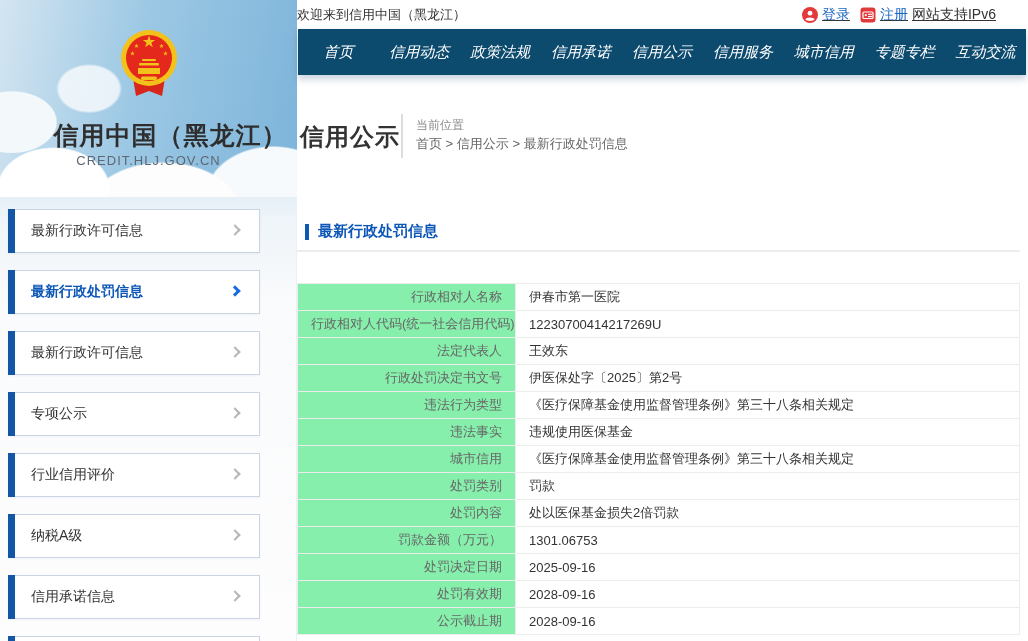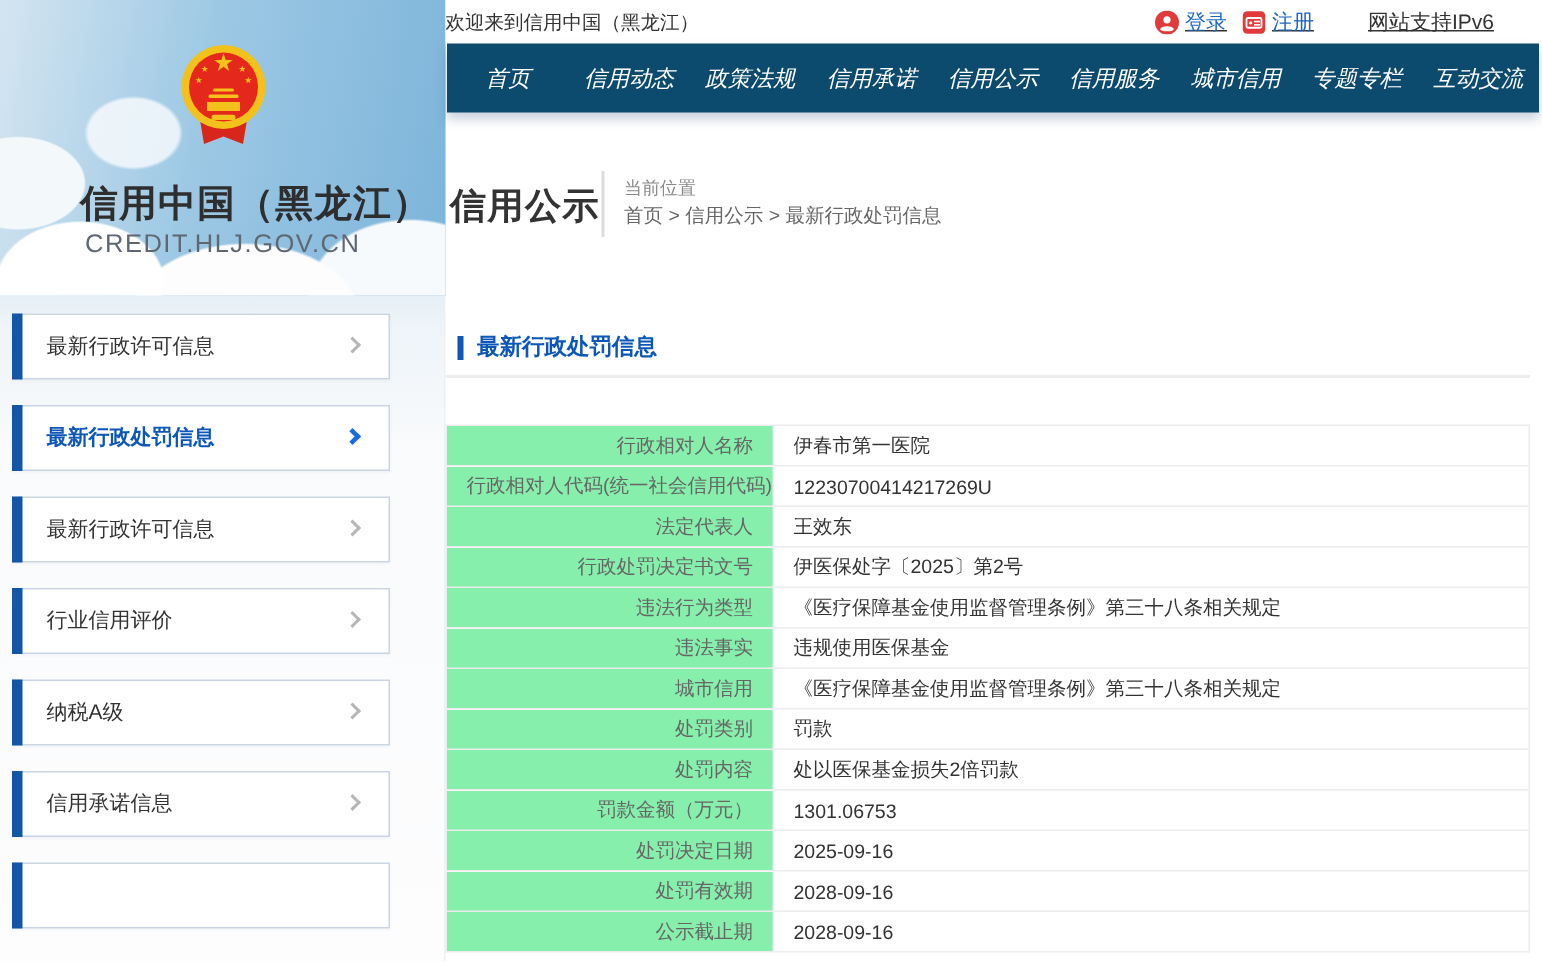--- a/index.html
+++ b/index.html
@@ -28,21 +28,21 @@
       linear-gradient(100deg,#d4e5f1 0%,#9cc8e4 45%,#7db4da 100%);
   }
   .emblem{ position:absolute; left:120px; top:28px; width:58px; height:74px; }
   .brand-title{
     position:absolute; left:0; top:119px; width:341px;
     text-align:center; font-size:25px; font-weight:bold; color:#2e2e2e;
     letter-spacing:1px;
   }
   .brand-domain{
     position:absolute; left:0; top:153px; width:297px;
-    text-align:center; font-size:17px; color:#5f6772; letter-spacing:1px;
+    text-align:center; font-size:13px; color:#5f6772; letter-spacing:1px;
   }
 
   
   .side-menu{ position:absolute; left:8px; top:209px; width:252px; }
   .menu-box{
     position:relative; height:44px; margin-bottom:17px;
     background:#ffffff; border:1px solid #c9d5e2;
     display:flex; align-items:center;
     padding-left:22px; cursor:pointer;
     box-shadow:0 1px 2px rgba(30,60,110,0.05);
@@ -65,21 +65,21 @@
   
   .topbar{
     position:absolute; left:297px; top:0; width:731px; height:29px;
     background:#ffffff; display:flex; align-items:center; font-size:13px;
   }
   .welcome{ color:#333;font-family:Liberation Serif, serif; }
   .topbar-right{ margin-left:auto; display:flex; padding-right:32px;text-decoration:underline; }
   .auth-link{ display:flex; align-items:center; color:#1a66c0; font-size:14px; cursor:pointer; margin-left:10px; }
   .auth-link:first-child{ margin-left:0; }
   .mini-icon{ width:16px; height:16px; margin-right:4px; display:inline-block; }
-  .ipv6{ margin-left:36px; color:#333; font-size:14px; }
+  .ipv6{ margin-left:4px; color:#333; font-size:14px; }
 
   
   .navbar{
     position:absolute; left:298px; top:29px; width:728px; height:46px;
     background:#0c4a6e; display:flex;
     box-shadow:0 4px 7px rgba(40,70,120,0.25);
     font-style:italic;
   }
   .nav-item{
     flex:1; display:flex; align-items:center; justify-content:center;
@@ -146,20 +146,25 @@
       <span class="chev"></span>
     </div>
     <div class="menu-box active">
       <span class="menu-accent"></span>
       <span class="menu-label">最新行政处罚信息</span>
       <span class="chev"></span>
     </div>
     <div class="menu-box">
       <span class="menu-accent"></span>
       <span class="menu-label">最新行政许可信息</span>
+      <span class="chev"></span>
+    </div>
+    <div class="menu-box">
+      <span class="menu-accent"></span>
+      <span class="menu-label">专项公示</span>
       <span class="chev"></span>
     </div>
     <div class="menu-box">
       <span class="menu-accent"></span>
       <span class="menu-label">行业信用评价</span>
       <span class="chev"></span>
     </div>
     <div class="menu-box">
       <span class="menu-accent"></span>
       <span class="menu-label">纳税A级</span>

